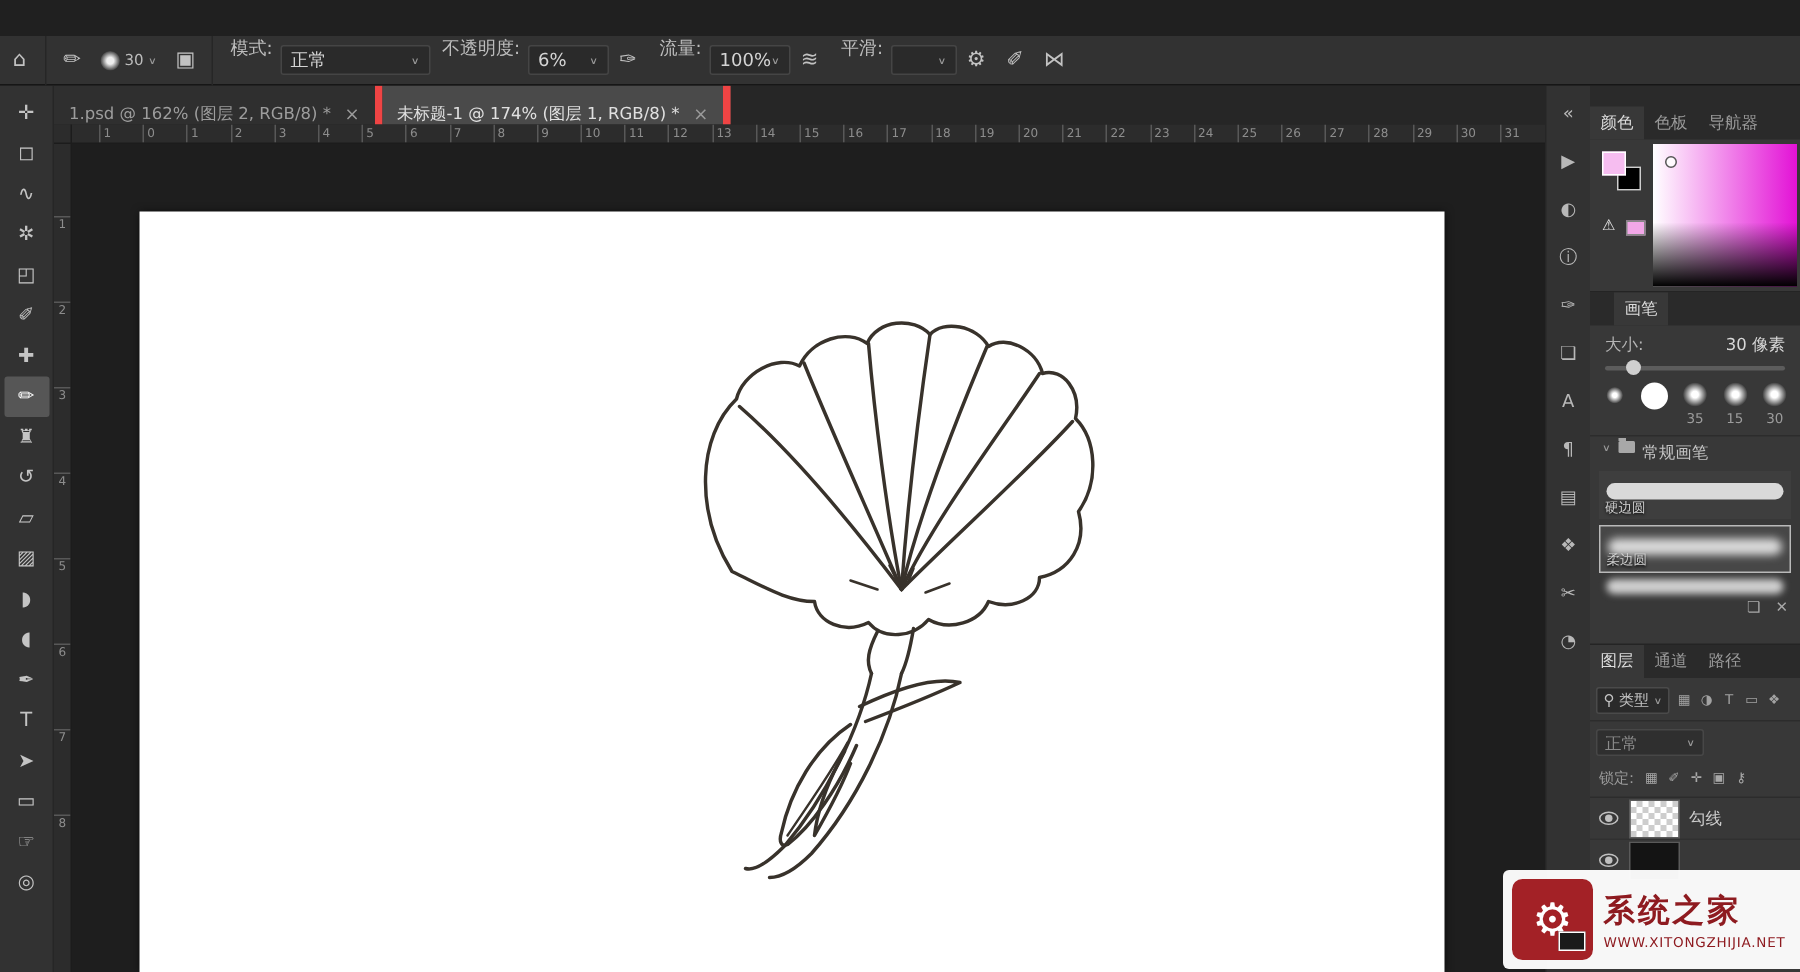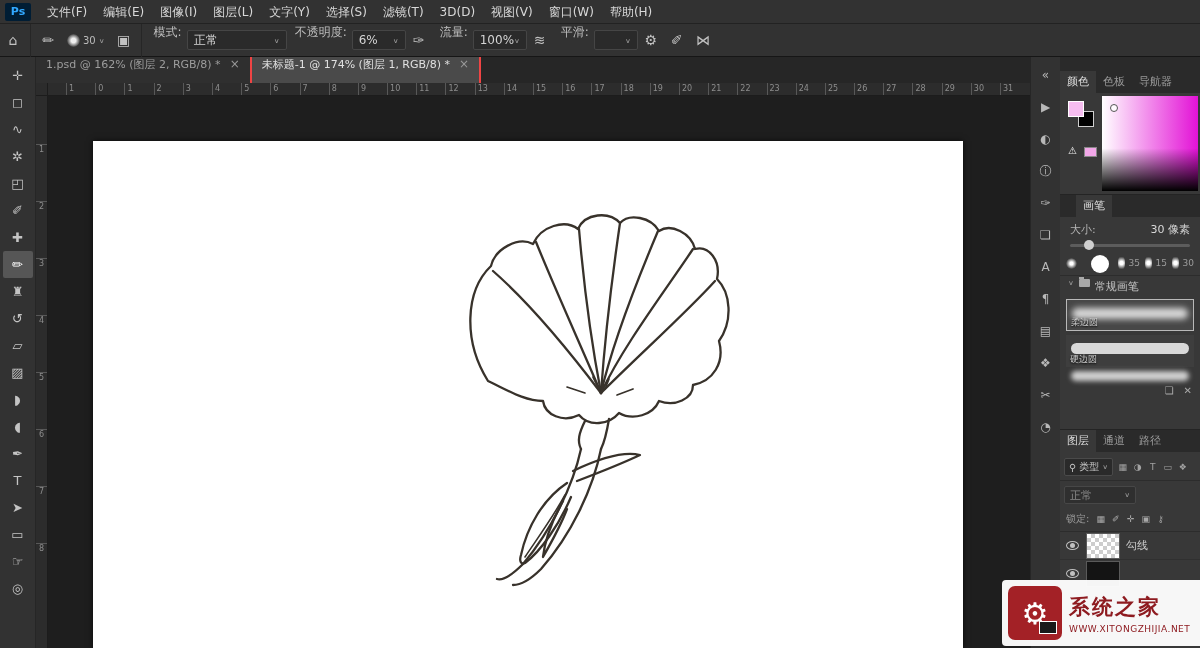--- a/index.html
+++ b/index.html
@@ -25,22 +25,22 @@
               background:radial-gradient(circle,#eee 25%,rgba(238,238,238,0) 75%)}
   .preset-size{font-size:10px;color:#bbb}
   .chev{font-size:8px;color:#9a9a9a;transform:scaleY(.8)}
   .opt-label{color:#bdbdbd;margin:0 5px 16px 8px;white-space:nowrap}
   .dd{display:flex;align-items:center;justify-content:space-between;background:#2a2a2a;
       border:1px solid #454545;height:20px;padding:0 6px;border-radius:2px;color:#d4d4d4}
   .dd.mode{width:100px}.dd.small{width:54px}.dd.smooth{width:44px;color:#888}
 
   
   .tabbar{position:absolute;top:57px;left:36px;width:994px;height:26px;background:#262626;display:flex}
-  .doc-tab{display:flex;align-items:flex-start;padding:0 10px;font-size:11px;background:#2f2f2f;
-           color:#9d9d9d;border-right:2px solid #ef4444;white-space:nowrap}
+  .doc-tab{display:flex;align-items:flex-end;padding:0 10px;font-size:11px;background:#2f2f2f;
+           color:#9d9d9d;border-right:5px solid #ef4444;white-space:nowrap}
   .doc-tab.active{background:#4a4a4a;color:#e0e0e0}
   .tab-close{margin-left:9px;font-size:12px;color:#9a9a9a}
 
   
   .toolbar{position:absolute;top:57px;left:0;width:36px;height:591px;background:#323232;
            border-right:1px solid #262626;display:flex;flex-direction:column;align-items:center;
            padding-top:5px;z-index:4}
   .tool{width:30px;height:27px;display:flex;align-items:center;justify-content:center;
         font-size:13px;color:#c4c4c4}
   .tool.selected{background:#565656;color:#fff;border-radius:2px}
@@ -92,21 +92,21 @@
              border-radius:50%;background:rgba(255,255,255,.85)}
 
   .brush-head{position:absolute;top:138px;left:16px;right:0}
   .brush-body{position:absolute;top:160px;left:0;right:0;height:213px;background:#383838;
               border-bottom:1px solid #242424;font-size:11px}
   .size-row{display:flex;justify-content:space-between;padding:5px 10px 0;color:#b4b4b4}
   .size-val{color:#d8d8d8}
   .slider{position:relative;margin:7px 10px 4px;height:3px;background:#5c5c5c;border-radius:2px}
   .slider-thumb{position:absolute;left:12%;top:-4px;width:10px;height:10px;background:#cfcfcf;border-radius:50%}
   .tips-row{display:flex;align-items:flex-start;gap:5px;padding:4px 6px 2px;border-bottom:1px solid #2c2c2c}
-  .tip{width:22px;display:flex;flex-direction:row;align-items:center;gap:4px}
+  .tip{width:22px;display:flex;flex-direction:column;align-items:center;gap:4px}
   .tip-dot{width:16px;height:16px;border-radius:50%;
            background:radial-gradient(circle,#fff 20%,rgba(255,255,255,0) 72%)}
   .tip.t-soft-sm .tip-dot{width:11px;height:11px;margin-top:3px}
   .tip.t-solid .tip-dot{width:18px;height:18px;background:#fff}
   .tip-label{font-size:9px;color:#9c9c9c;height:11px}
   .group-row{display:flex;align-items:flex-start;gap:5px;padding:3px 8px;color:#c2c2c2}
   .folder{width:11px;height:8px;background:#a8a8a8;position:relative;border-radius:1px}
   .folder:before{content:"";position:absolute;top:-2px;left:0;width:5px;height:2px;background:#a8a8a8}
   .preset{position:relative;margin:2px 6px 4px;height:32px;background:#3e3e3e}
   .preset.selected{border:1px solid #b9b9b9;background:#474747}
@@ -150,47 +150,20 @@
   .wm-logo:after{content:"";position:absolute;right:5px;bottom:6px;width:16px;height:11px;
                  background:#1a1a1a;border:1px solid #fff}
   .wm-title{color:#8e1b20;font-size:21px;font-weight:bold;letter-spacing:2px;white-space:nowrap}
   .wm-url{color:#8e1b20;font-size:9px;margin-top:3px;letter-spacing:.5px}
 </style>
 </head>
 <body>
 
 <div class="app">
 
-  <header class="menubar">
-    <div class="ps-logo">Ps</div>
-    <nav class="menu-items">
-
-        <div class="menu-item">文件(F)</div>
-
-        <div class="menu-item">编辑(E)</div>
-
-        <div class="menu-item">图像(I)</div>
-
-        <div class="menu-item">图层(L)</div>
-
-        <div class="menu-item">文字(Y)</div>
-
-        <div class="menu-item">选择(S)</div>
-
-        <div class="menu-item">滤镜(T)</div>
-
-        <div class="menu-item">3D(D)</div>
-
-        <div class="menu-item">视图(V)</div>
-
-        <div class="menu-item">窗口(W)</div>
-
-        <div class="menu-item">帮助(H)</div>
-      </nav>
-  </header>
 
   <div class="optionsbar">
     <div class="opt-icon">⌂</div>
     <div class="sep"></div>
     <div class="opt-icon">✏</div>
     <div class="preset-picker">
       <span class="preset-dot"></span>
       <span class="preset-size">30</span>
       <span class="chev">∨</span>
     </div>
@@ -553,28 +526,28 @@
             <span class="tip-label">30</span>
           </div>
         </div>
       <div class="group-row">
         <span class="chev">∨</span>
         <span class="folder"></span>
         <span>常规画笔</span>
       </div>
       <div>
 
+          <div class="preset hard">
+            <div class="pstroke"></div>
+            <div class="preset-label">硬边圆</div>
+          </div>
+
           <div class="preset soft selected">
             <div class="pstroke"></div>
             <div class="preset-label">柔边圆</div>
-          </div>
-
-          <div class="preset hard">
-            <div class="pstroke"></div>
-            <div class="preset-label">硬边圆</div>
           </div>
         </div>
       <div class="stroke-loose"></div>
       <div class="brush-footer">
 
           <span class="f-icon">❏</span>
 
           <span class="f-icon">✕</span>
         </div>
     </div>

